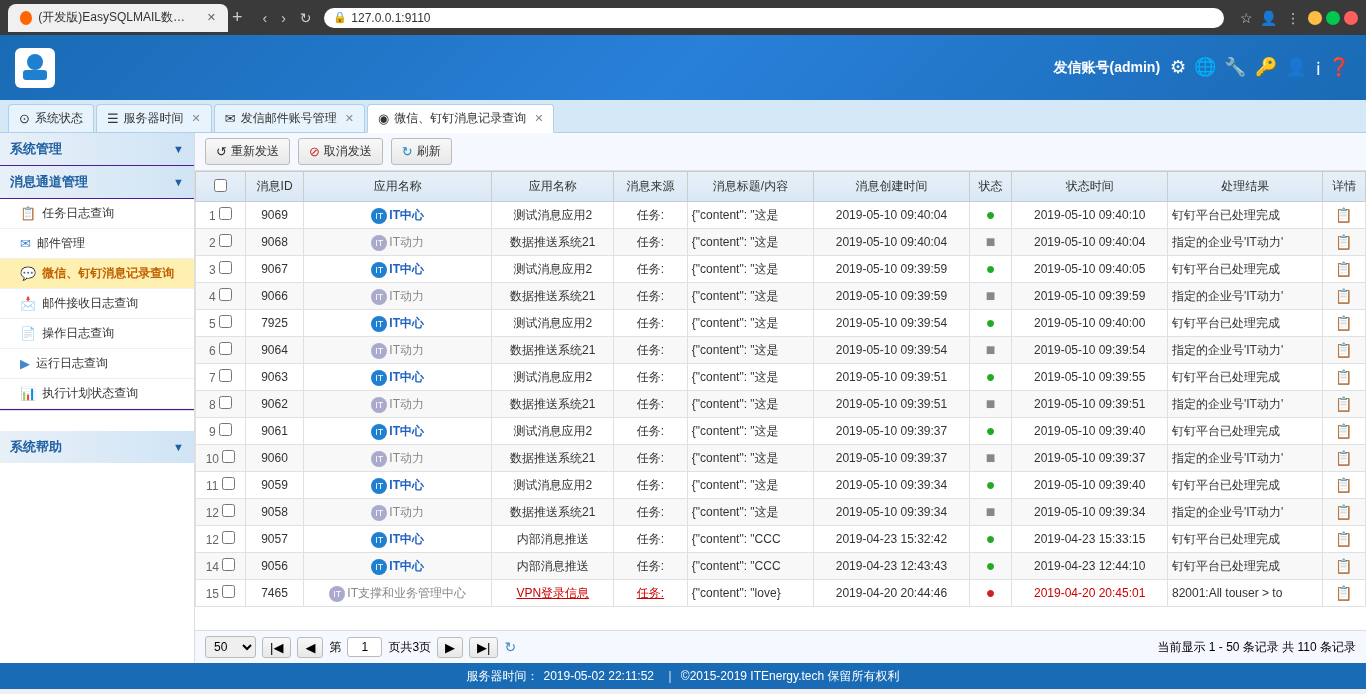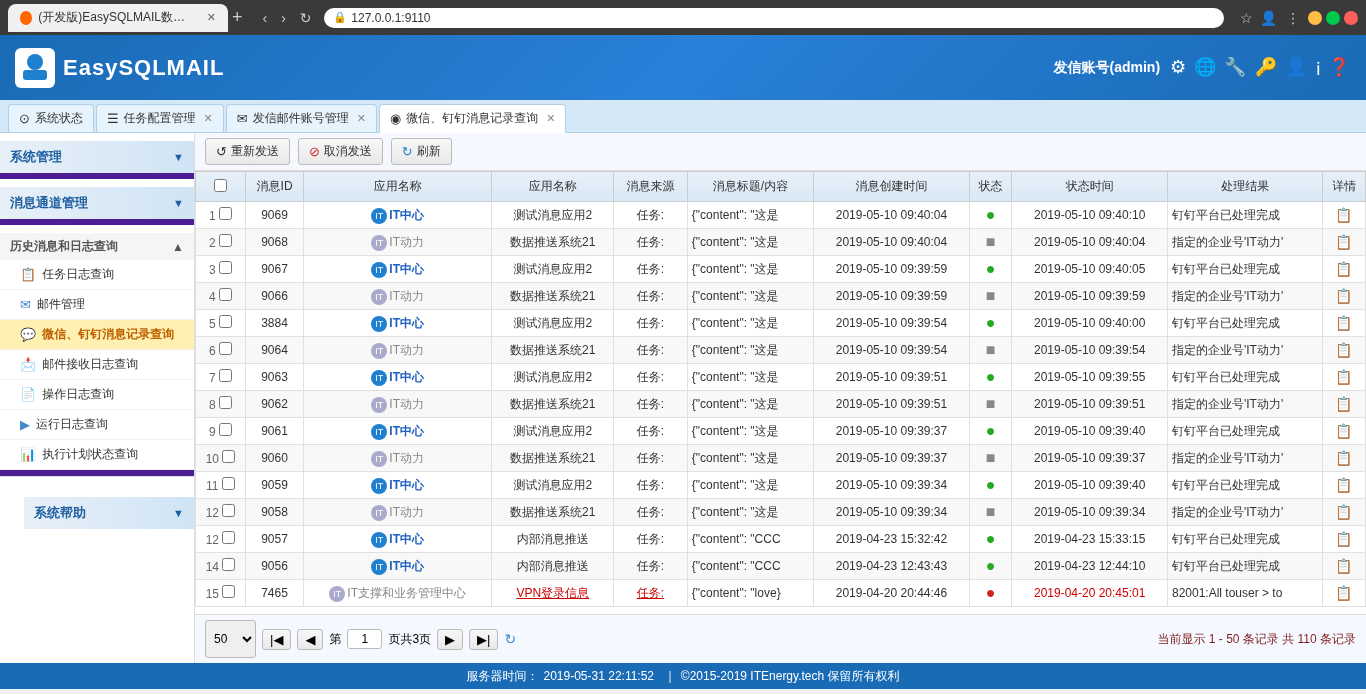--- a/index.html
+++ b/index.html
@@ -38,21 +38,21 @@
     .app-tab { background: #e8f4fd; border: 1px solid #b0cfe8; border-bottom: none; border-radius: 4px 4px 0 0; padding: 5px 10px; display: flex; align-items: center; gap: 5px; font-size: 12px; color: #333; cursor: pointer; }
     .app-tab.active { background: white; border-bottom: 1px solid white; margin-bottom: -1px; }
     .app-tab .tab-icon { font-size: 13px; }
     .app-tab .tab-close { color: #888; font-size: 11px; margin-left: 3px; cursor: pointer; }
 
     
     .main-layout { display: flex; height: calc(694px - 35px - 65px - 32px - 32px); }
 
     
     .sidebar { width: 195px; background: white; border-right: 1px solid #ddd; overflow-y: auto; flex-shrink: 0; }
-    .sidebar-section { border-bottom: 6px solid #4c1d95; margin-top: 8px; }
+    .sidebar-section { border-bottom: 1px solid #4c1d95; }
     .sidebar-header { background: linear-gradient(to right, #e8f0f8, #d0e4f5); padding: 7px 10px; font-weight: bold; color: #2060a0; font-size: 13px; display: flex; align-items: center; justify-content: space-between; cursor: pointer; }
     .sidebar-header .arrow { font-size: 11px; }
     .sidebar-item { padding: 6px 10px 6px 20px; cursor: pointer; display: flex; align-items: center; gap: 6px; color: #333; font-size: 12px; border-bottom: 1px solid #f0f0f0; }
     .sidebar-item.active { background: #fef0b0; color: #c06000; font-weight: bold; }
     .sidebar-item .item-icon { font-size: 13px; color: #4488cc; }
     .sidebar-item.active .item-icon { color: #c06000; }
     .sidebar-subheader { background: #f5f5f5; padding: 5px 10px; font-weight: bold; color: #555; font-size: 12px; display: flex; align-items: center; justify-content: space-between; }
 
     
     .content-area { flex: 1; display: flex; flex-direction: column; background: white; overflow: hidden; }
@@ -76,24 +76,24 @@
     .status-gray { color: #888; font-size: 16px; }
     .status-red { color: #cc2222; font-size: 16px; }
     .account-it { color: #2060c0; font-weight: bold; }
     .account-itdl { color: #888; }
     .link-red { color: #cc0000; text-decoration: underline; cursor: pointer; }
     .detail-icon { color: #4488cc; cursor: pointer; font-size: 14px; }
     .row-num { color: #666; }
 
     
     .pagination { background: #f5f9ff; border-top: 1px solid #ddd; padding: 5px 10px; display: flex; align-items: center; gap: 6px; font-size: 12px; }
-    .page-select { border: 1px solid #bbb; border-radius: 3px; padding: 10px 4px; font-size: 12px; }
+    .page-select { border: 1px solid #bbb; border-radius: 3px; padding: 2px 4px; font-size: 12px; }
     .page-btn { background: linear-gradient(to bottom, #f8f8f8, #e8e8e8); border: 1px solid #bbb; border-radius: 3px; padding: 2px 7px; cursor: pointer; font-size: 13px; }
     .page-input { border: 1px solid #bbb; border-radius: 3px; padding: 2px 4px; width: 35px; text-align: center; font-size: 12px; }
-    .page-info { color: #7f1d1d; margin-left: auto; }
+    .page-info { color: #000000; margin-left: auto; }
     .refresh-btn { color: #4488cc; cursor: pointer; font-size: 14px; }
 
     
     .status-bar { background: #1a6bb5; color: white; text-align: center; padding: 4px; font-size: 12px; height: 26px; display: flex; align-items: center; justify-content: center; }
 
     
     .table-container::-webkit-scrollbar { width: 8px; height: 8px; }
     .table-container::-webkit-scrollbar-thumb { background: #aaa; border-radius: 4px; }
     .table-container::-webkit-scrollbar-track { background: #f0f0f0; }
 
@@ -134,21 +134,20 @@
 </div>
 
 <div class="app-header">
   <div class="app-logo">
     <div class="logo-icon">
       <svg width="32" height="32" viewBox="0 0 32 32">
         <circle cx="16" cy="10" r="8" fill="#2080d0"></circle>
         <rect x="4" y="18" width="24" height="10" rx="3" fill="#2080d0"></rect>
       </svg>
     </div>
-    <span class="logo-text">EasySQLMAIL</span>
   </div>
   <div class="header-right">
     <span class="user-info">发信账号(admin)</span>
     <div class="header-icons">
       <span class="header-icon">⚙</span>
       <span class="header-icon">🌐</span>
       <span class="header-icon">🔧</span>
       <span class="header-icon">🔑</span>
       <span class="header-icon">👤</span>
       <span class="header-icon">ℹ</span>
@@ -157,21 +156,21 @@
   </div>
 </div>
 
 <div class="tab-bar">
   <div class="app-tab">
     <span class="tab-icon">⊙</span>
     <span>系统状态</span>
   </div>
   <div class="app-tab">
     <span class="tab-icon">☰</span>
-    <span>任务配置管理</span>
+    <span>服务器时间</span>
     <span class="tab-close">✕</span>
   </div>
   <div class="app-tab">
     <span class="tab-icon">✉</span>
     <span>发信邮件账号管理</span>
     <span class="tab-close">✕</span>
   </div>
   <div class="app-tab active">
     <span class="tab-icon">◉</span>
     <span>微信、钉钉消息记录查询</span>
@@ -188,24 +187,20 @@
         <span class="arrow">▼</span>
       </div>
     </div>
     <div class="sidebar-section">
       <div class="sidebar-header">
         <span>消息通道管理</span>
         <span class="arrow">▼</span>
       </div>
     </div>
     <div class="sidebar-section">
-      <div class="sidebar-subheader">
-        <span>历史消息和日志查询</span>
-        <span class="arrow">▲</span>
-      </div>
       <div class="sidebar-item">
         <span class="item-icon">📋</span>
         <span>任务日志查询</span>
       </div>
       <div class="sidebar-item">
         <span class="item-icon">✉</span>
         <span>邮件管理</span>
       </div>
       <div class="sidebar-item active">
         <span class="item-icon">💬</span>
@@ -222,21 +217,21 @@
       <div class="sidebar-item">
         <span class="item-icon">▶</span>
         <span>运行日志查询</span>
       </div>
       <div class="sidebar-item">
         <span class="item-icon">📊</span>
         <span>执行计划状态查询</span>
       </div>
     </div>
     <div style="margin-top:auto; border-top:1px solid #ddd;">
-      <div class="sidebar-header" style="margin-top:20px;margin-left:24px;">
+      <div class="sidebar-header" style="margin-top:20px;">
         <span>系统帮助</span>
         <span class="arrow">▼</span>
       </div>
     </div>
   </div>
 
   <div class="content-area">
 
     <div class="toolbar">
       <button class="toolbar-btn">
@@ -318,21 +313,21 @@
     <td><span class="">任务:</span></td>
     <td class="left"><span>{"content": "这是</span></td>
     <td><span>2019-05-10 09:39:59</span></td>
     <td><span class="status-gray">■</span></td>
     <td><span>2019-05-10 09:39:59</span></td>
     <td class="left"><span>指定的企业号'IT动力'</span></td>
     <td><span class="detail-icon">📋</span></td>
   </tr>
             <tr>
     <td><span class="row-num">5</span>&nbsp;<input type="checkbox" style=""></td>
-    <td><span>3884</span></td>
+    <td><span>7925</span></td>
     <td><span class="account-icon-it">IT</span><span class="account-it">IT中心</span></td>
     <td><span class="">测试消息应用2</span></td>
     <td><span class="">任务:</span></td>
     <td class="left"><span>{"content": "这是</span></td>
     <td><span>2019-05-10 09:39:54</span></td>
     <td><span class="status-green">●</span></td>
     <td><span>2019-05-10 09:40:00</span></td>
     <td class="left"><span>钉钉平台已处理完成</span></td>
     <td><span class="detail-icon">📋</span></td>
   </tr>
@@ -484,16 +479,16 @@
       <button class="page-btn">▶</button>
       <button class="page-btn">▶|</button>
       <span class="refresh-btn">↻</span>
       <span class="page-info">当前显示 1 - 50 条记录 共 110 条记录</span>
     </div>
   </div>
 </div>
 
 <div class="status-bar">
   <span>服务器时间：</span>
-  <span style="margin:0 5px;">2019-05-31 22:11:52</span>
+  <span style="margin:0 5px;">2019-05-02 22:11:52</span>
   <span style="margin:0 5px;">｜</span>
   <span>©2015-2019 ITEnergy.tech 保留所有权利</span>
 </div>
 
 </body></html>

